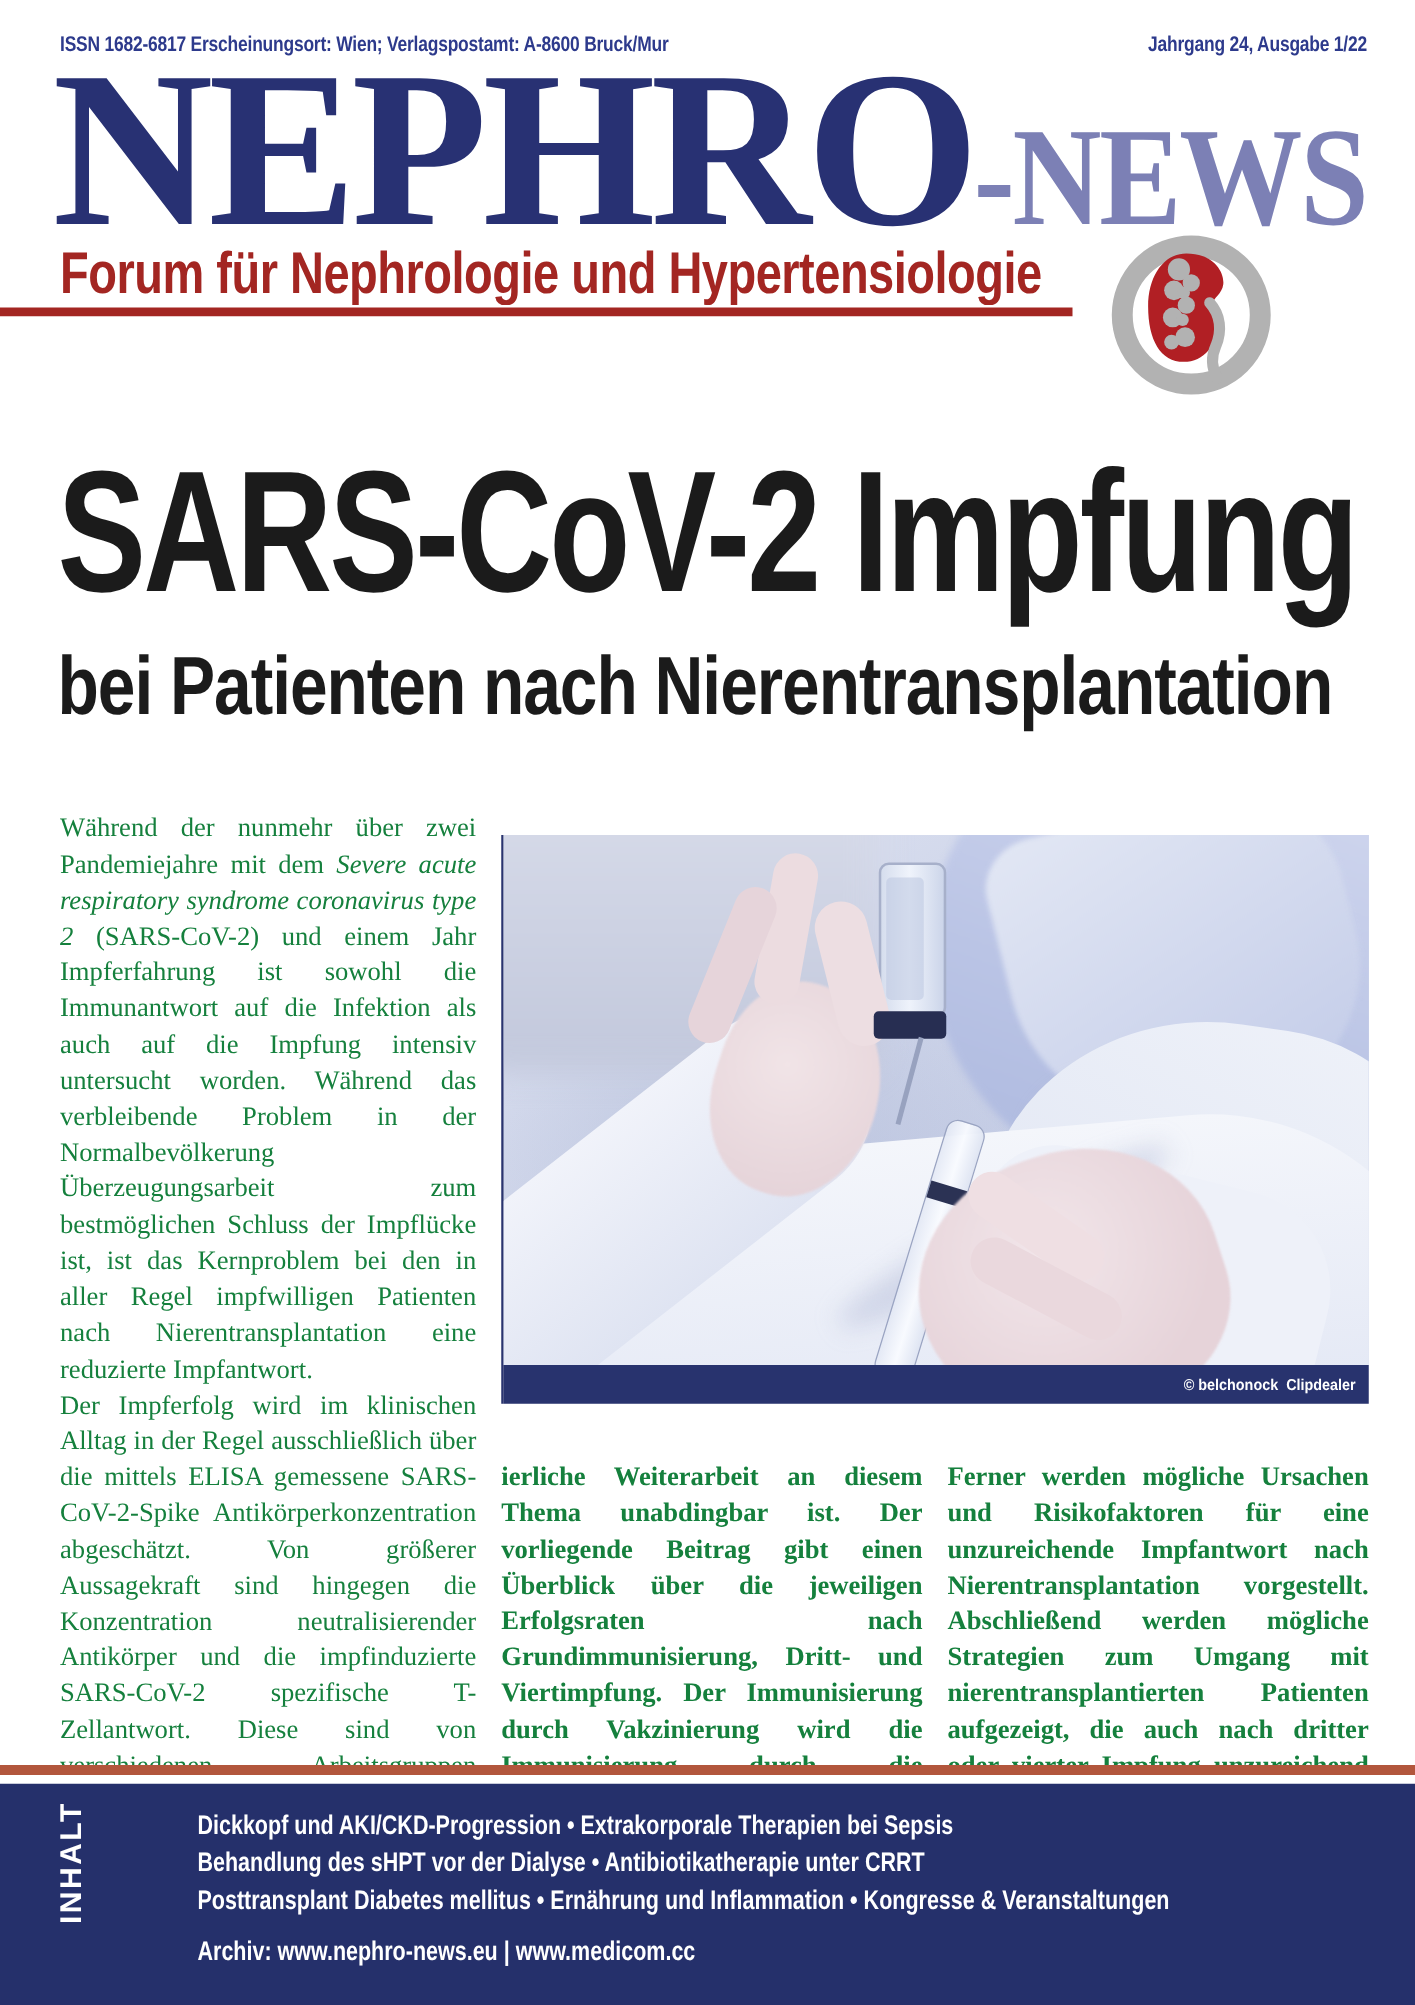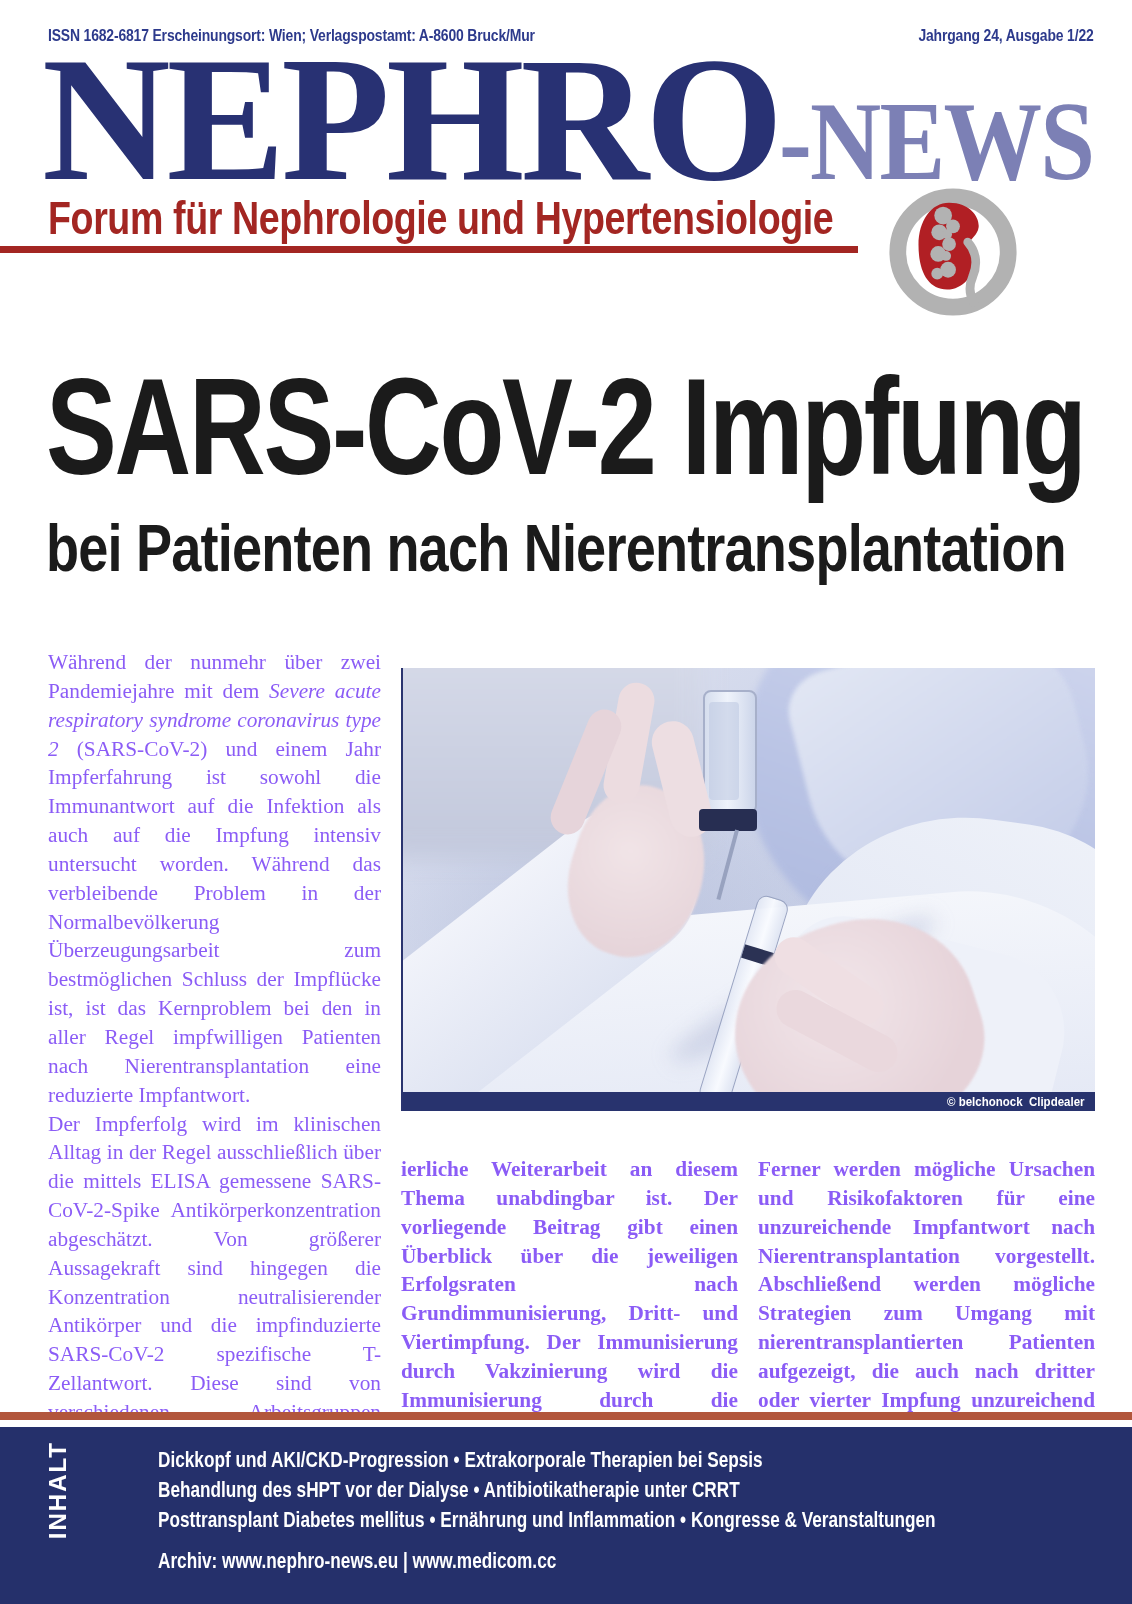--- a/index.html
+++ b/index.html
@@ -41,21 +41,21 @@
   }
   .headline .l2{
     color:#1b1b1b; font-weight:700; font-size:66px; line-height:1; white-space:nowrap;
     letter-spacing:-1px; display:inline-block; transform:scaleX(.82); transform-origin:left top;
     margin-top:18px;
   }
   
   .content{position:absolute; left:48px; top:648px; width:1047px; display:flex; gap:20px;}
   .bodytext{
     font-family:"Liberation Serif", serif; font-size:21.3px; line-height:1.355;
-    color:#8b5cf6; text-align:justify;
+    color:#15803d; text-align:justify;
   }
   .col1{width:333px; flex:none;}
   .col1 p{margin:0;}
   .rightarea{flex:1; min-width:0;}
   .photo-fig{margin-top:20px; border-left:2px solid #2a346f;}
   .ph-area{position:relative; height:424px; overflow:hidden;
     background:
       radial-gradient(220px 180px at 12% 8%, rgba(255,255,255,.55), rgba(255,255,255,0) 70%),
       radial-gradient(300px 240px at 28% 60%, rgba(170,180,210,.45), rgba(170,180,210,0) 72%),
       linear-gradient(150deg,#e0e4f2 0%, #cdd4e9 40%, #b2bcdc 100%);
@@ -80,21 +80,21 @@
   .ph-cap{left:296px; top:141px; width:58px; height:22px; background:#272e52; border-radius:4px;}
   .ph-needle{left:332px; top:162px; width:4px; height:72px; background:#98a2bf; transform:rotate(15deg); transform-origin:top center;}
   .ph-syr{left:356px; top:230px; width:30px; height:212px; border:1px solid #9aa4c2; border-radius:10px; transform:rotate(17deg); transform-origin:top center;
     background:linear-gradient(90deg, rgba(228,233,245,.92), rgba(249,251,255,.95) 50%, rgba(222,228,242,.92)); overflow:hidden;}
   .ph-syr-band{left:-2px; top:52px; width:36px; height:14px; background:#2b3254; position:absolute;}
   .ph-cuff{right:30px; bottom:-14px; width:290px; height:170px; background:#eef1f9; border-radius:60px 80px 0 0; transform:rotate(14deg);}
   .ph-handr{right:116px; bottom:-44px; width:244px; height:214px; background:radial-gradient(circle at 45% 35%, #f2e6ea, #e6d3d9 70%); border-radius:50% 50% 40% 55%; transform:rotate(-18deg); filter:blur(1px);}
   .ph-fr1{right:204px; bottom:92px; width:124px; height:38px; background:#efdfe3; border-radius:19px; transform:rotate(35deg);}
   .ph-fr2{right:192px; bottom:42px; width:132px; height:38px; background:#ead8dd; border-radius:19px; transform:rotate(28deg);}
   .ph-caption{
-    height:19px; background:#28336e; color:#ffffff; display:flex; align-items:center; justify-content:flex-end;
+    height:31px; background:#28336e; color:#ffffff; display:flex; align-items:center; justify-content:flex-end;
     padding-right:10px; font-size:12.5px; font-weight:700;
   }
   .credit{white-space:pre; transform:scaleX(.92); transform-origin:right center; display:inline-block;}
   .cols2{display:flex; gap:20px; margin-top:44px;}
   .cols2 > div{flex:1; min-width:0;font-weight:bold;}
   
   .footer{position:absolute; left:0; top:1412px; width:1132px;}
   .rust-bar{height:8px; background:#b2563c;}
   .white-gap{height:7px; background:#ffffff;}
   .navy-footer{height:177px; background:#25306b; position:relative; color:#ffffff;}

